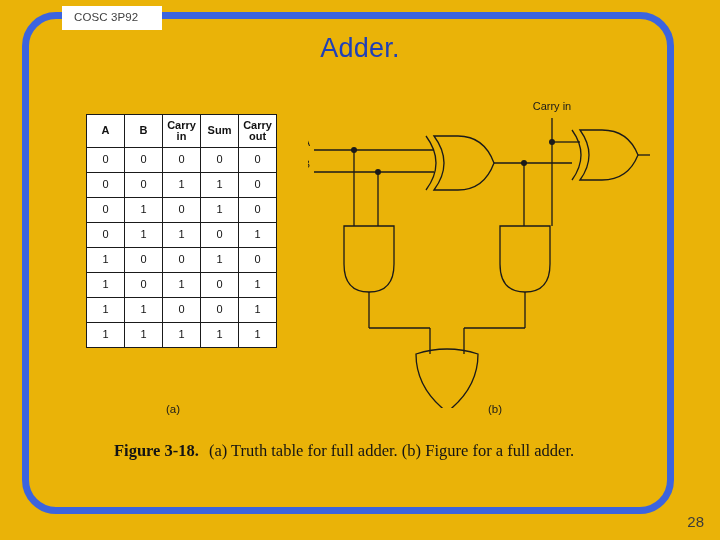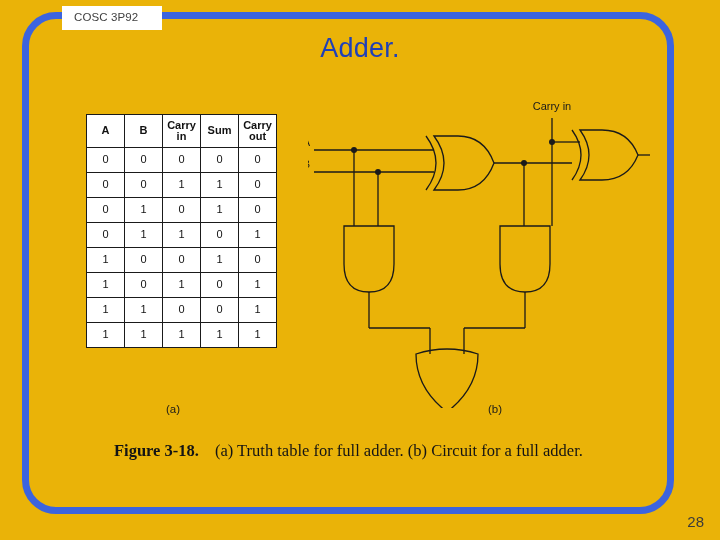--- a/index.html
+++ b/index.html
@@ -130,21 +130,21 @@
     position: absolute;
     left: 44px;
     top: 345px;
     font-family: "Liberation Serif", serif;
     font-size: 16.5px;
     color: #141414;
     white-space: nowrap;
   }
   #figure-caption .cap-bold {
     font-weight: bold;
-    margin-right: 16px;
+    margin-right: 10px;
   }
 
   
   #circuit {
     position: absolute;
     left: 238px;
     top: 0px;
   }
   #circuit text {
     font-family: "Liberation Sans", sans-serif;
@@ -308,17 +308,17 @@
       <text x="2" y="72" text-anchor="end">B</text>
       <text x="244" y="14" text-anchor="middle">Carry in</text>
       <text x="362" y="63" text-anchor="start">Sum</text>
       <text x="139" y="358" text-anchor="middle">Carry out</text>
     </svg>
 
     <div class="sub-caption" id="caption-a">(a)</div>
     <div class="sub-caption" id="caption-b">(b)</div>
 
     <div id="figure-caption">
-      <span class="cap-bold">Figure 3-18.</span><span>(a) Truth table for full adder. (b) Circuit for a full adder.</span>
+      <span class="cap-bold">Figure 3-18.</span><span>(a) Truth table for full adder. (b) Figure for a full adder.</span>
     </div>
 
   </div>
 </div>
 
 </body></html>

